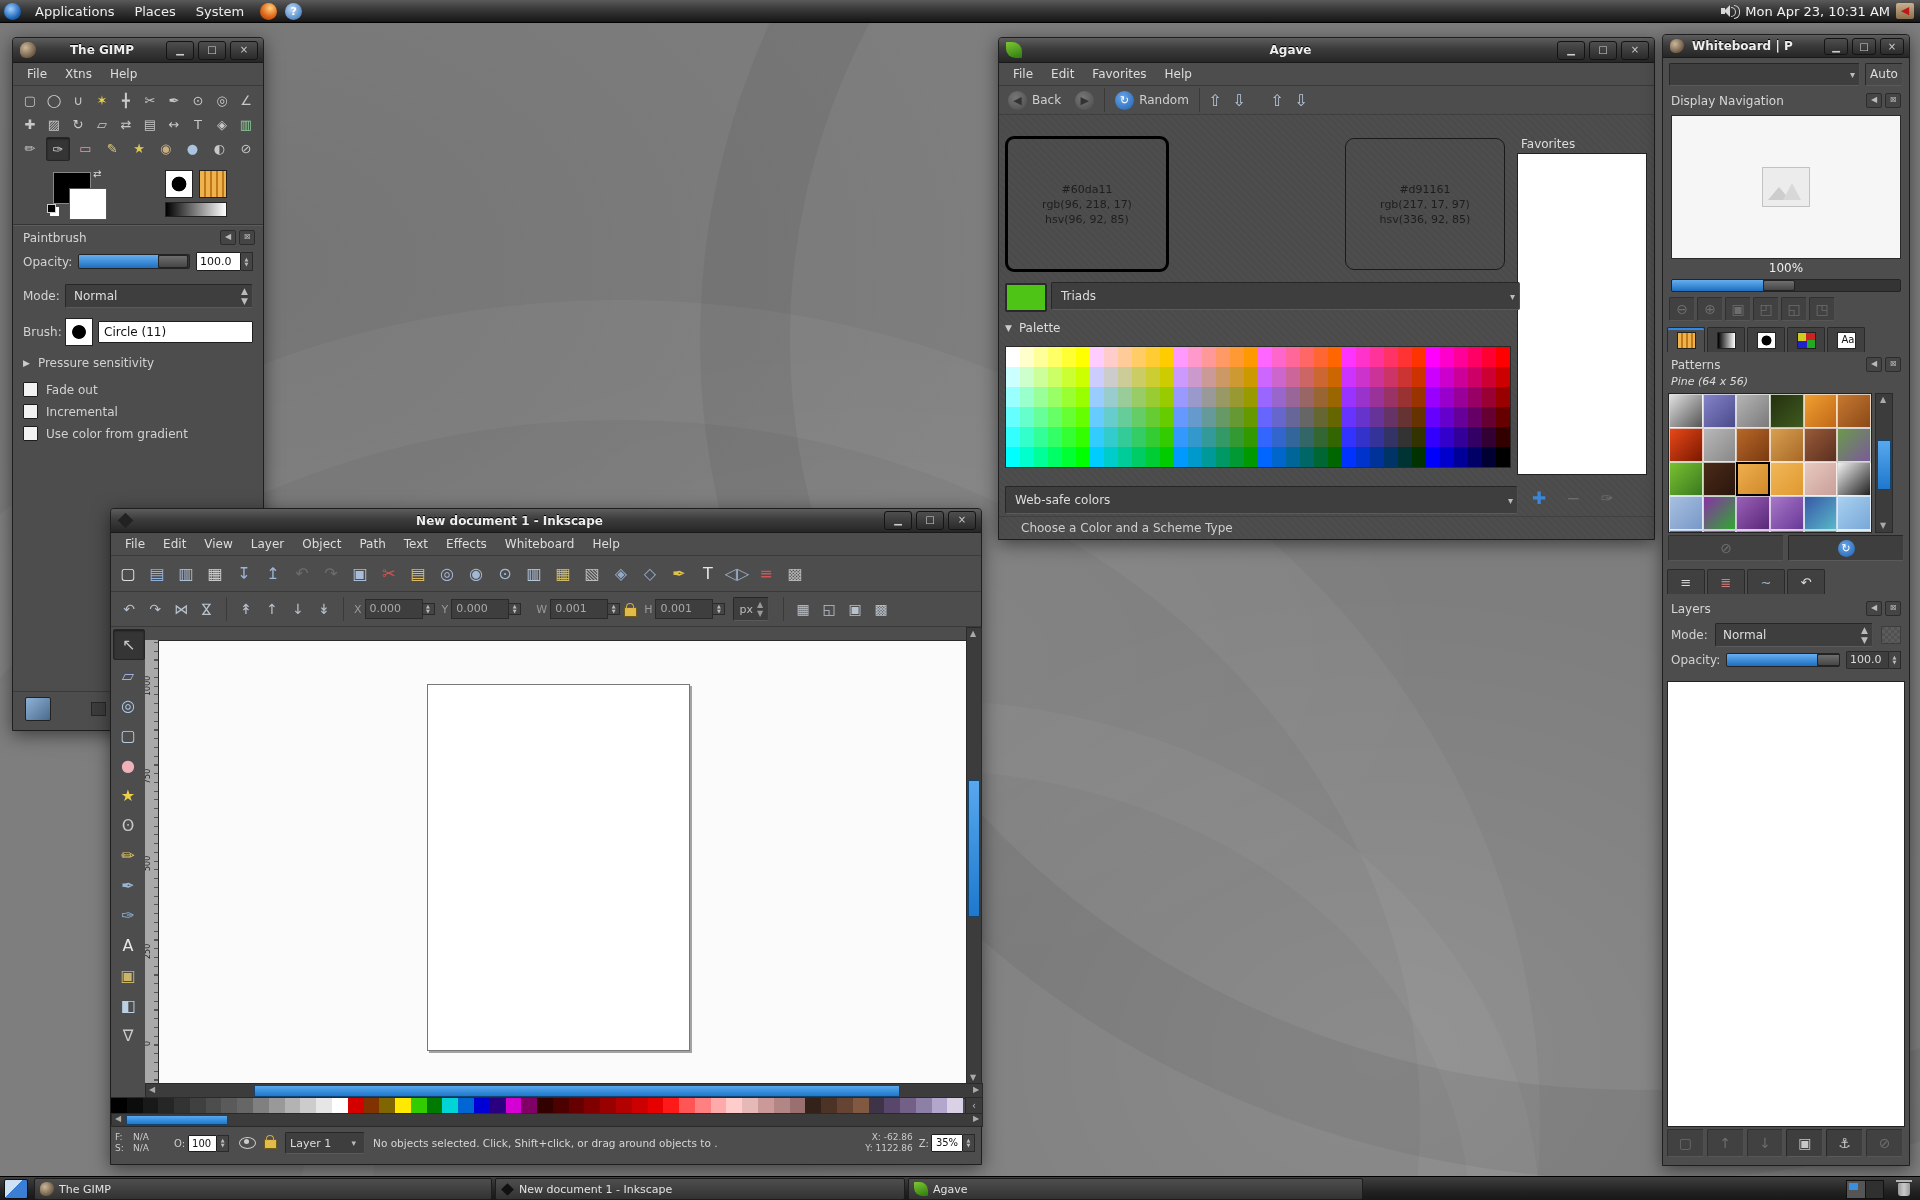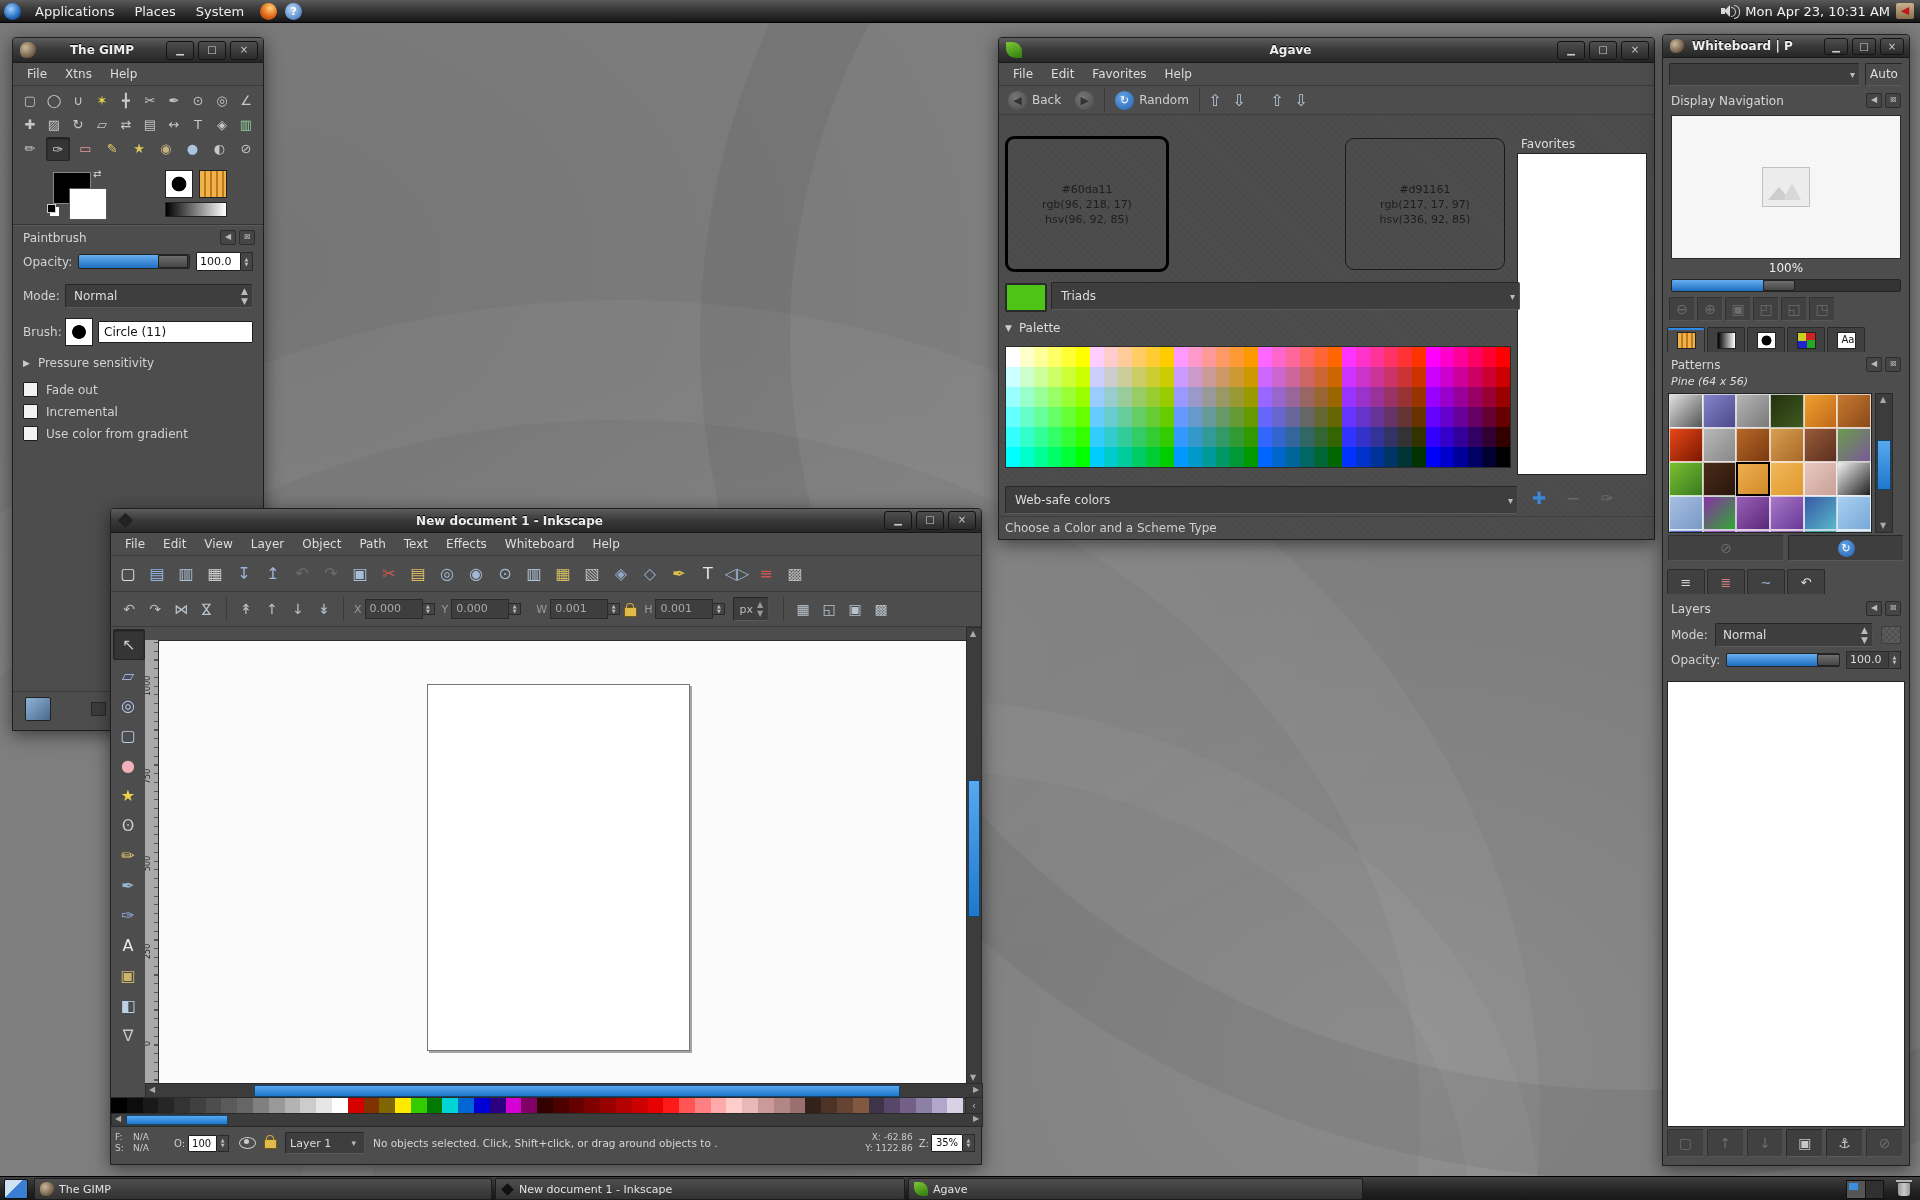--- a/index.html
+++ b/index.html
@@ -599,21 +599,21 @@
 
       <span class="inset" style="position:absolute;left:6px;top:373px;width:502px;height:26px;display:flex;align-items:center;padding-left:9px;">
         <span>Web-safe colors</span>
         <span class="ddarrow" style="font-size:10px;">▾</span>
       </span>
       <span class="ib" style="position:absolute;left:528px;top:374px;color:#3d85d6;font-weight:bold;font-size:17px;">✚</span>
       <span class="ib dis" style="position:absolute;left:562px;top:374px;font-size:17px;">−</span>
       <span class="ib dis" style="position:absolute;left:596px;top:374px;font-size:15px;">✑</span>
 
       <div style="position:absolute;left:0;bottom:0;width:100%;height:22px;border-top:1px solid #404040;display:flex;align-items:center;">
-        <span style="margin-left:6px;color:#cfcfcf;">Choose a Color and a Scheme Type</span>
+        <span style="margin-left:22px;color:#cfcfcf;">Choose a Color and a Scheme Type</span>
       </div>
     </div>
   </div>
 
   <div class="win" id="inkscape" style="left:110px;top:508px;width:870px;height:655px;z-index:30;">
     <div class="tbar" style="height:23px;">
       <span class="wico ico-inkscape"></span>
       <span class="ttl">New document 1 - Inkscape</span>
       <span class="wbtn">▁</span>
       <span class="wbtn">□</span>

